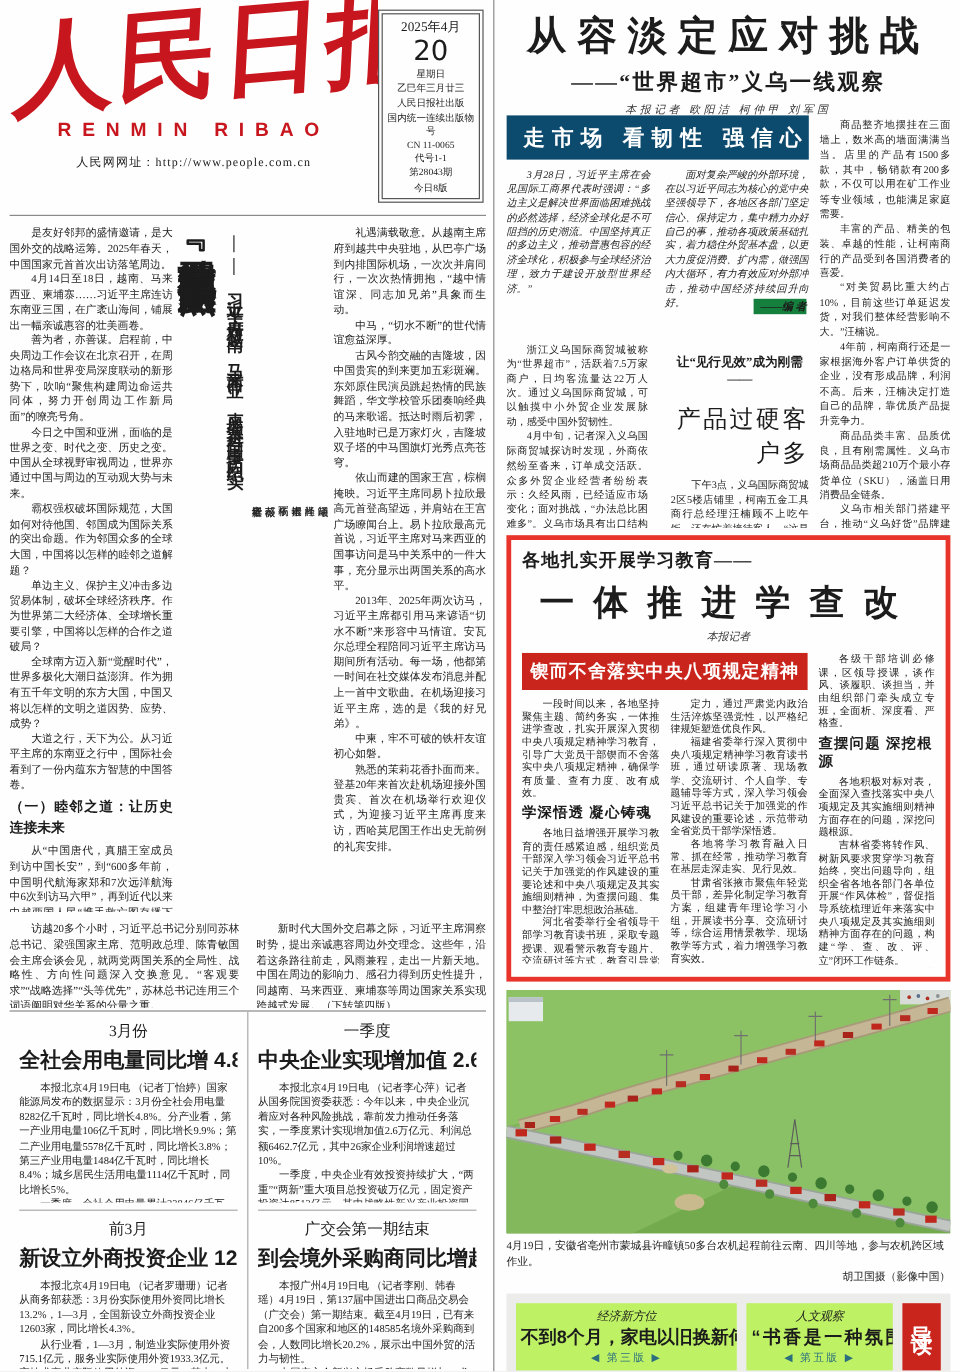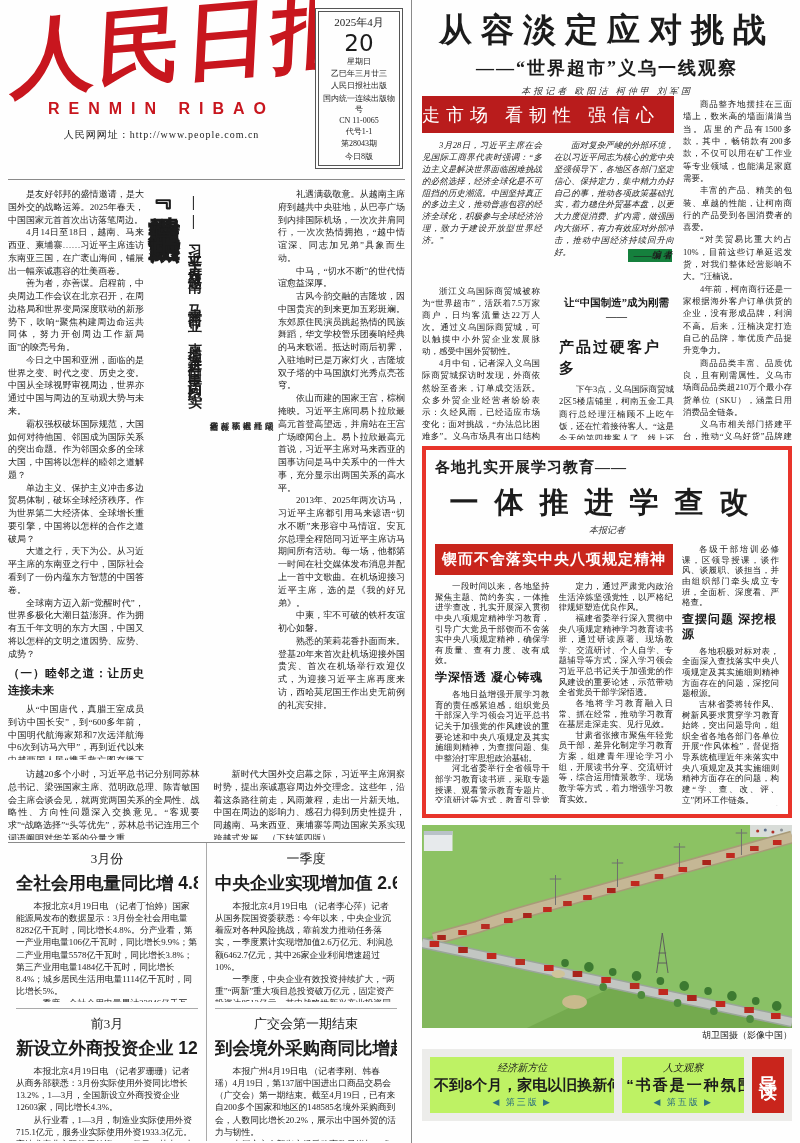--- a/index.html
+++ b/index.html
@@ -26,31 +26,31 @@
 
   
   .top-story{height:94px;text-align:center;padding-top:6px;box-sizing:border-box;}
   .ts-title{font-size:33px;font-weight:900;font-family:"Liberation Sans","DejaVu Sans",sans-serif;letter-spacing:9px;}
   .ts-sub{font-size:18px;font-weight:bold;margin-top:3px;letter-spacing:2px;}
   .ts-byline{font-size:9px;margin-top:5px;letter-spacing:3px;font-style:italic;color:#333;}
 
   
   .yiwu{display:flex;gap:9px;height:344px;overflow:hidden;}
   .yiwu-main{width:252px;flex:none;}
-  .yw-banner{background:#b91c1c;color:#fff;font-family:"Liberation Sans",sans-serif;font-weight:normal;
-             font-size:18px;letter-spacing:6px;text-align:left;padding:7px 0 6px;}
+  .yw-banner{background:#0c4a6e;color:#fff;font-family:"Liberation Sans",sans-serif;font-weight:bold;
+             font-size:18px;letter-spacing:6px;text-align:right;padding:7px 0 6px;}
   .yw-intro{height:122px;overflow:hidden;column-count:2;column-gap:12px;font-style:italic;font-size:8.5px;
             line-height:1.4;text-align:justify;margin-top:7px;position:relative;}
   .yw-sign{position:absolute;bottom:0;right:2px;background:#15803d;font-style:italic;font-weight:bold;
            font-size:9px;padding-left:6px;}
   .yw-lower{display:flex;gap:19px;margin-top:23px;height:192px;overflow:hidden;}
   .yw-colA{width:118px;flex:none;font-size:8.5px;line-height:1.42;text-align:justify;overflow:hidden;}
   .yw-colB{flex:1;font-size:8.5px;line-height:1.42;text-align:justify;overflow:hidden;}
   .colB-kicker{font-size:10.5px;text-align:center;font-weight:bold;text-indent:0 !important;}
-  .colB-title{font-size:15px;font-weight:bold;text-align:left;font-family:"Liberation Sans",sans-serif;
+  .colB-title{font-size:20px;font-weight:normal;text-align:right;font-family:"Liberation Sans",sans-serif;
               margin:2px 0 5px;letter-spacing:2px;}
   .yiwu-colD{flex:1;font-size:8.5px;line-height:1.45;text-align:justify;overflow:hidden;padding-top:2px;}
 
   
   .xcg{border:4px solid #e8342a;margin-top:6px;height:372px;box-sizing:border-box;padding:8px 9px;overflow:hidden;}
   .xcg-kicker{font-size:15px;font-weight:bold;letter-spacing:1px;}
   .xcg-title{font-size:29px;font-weight:900;text-align:center;letter-spacing:16px;margin:6px 0 1px;
              font-family:"DejaVu Serif",serif;}
   .xcg-byline{text-align:center;font-style:italic;font-size:9px;margin-bottom:7px;color:#333;}
   .xcg-body{display:flex;gap:9px;height:262px;overflow:hidden;}
@@ -142,22 +142,22 @@
       <article class="xi">
         <div class="xi-top">
           <div class="xi-col1">
             <div>
                 <p class="para">是友好邻邦的盛情邀请，是大国外交的战略运筹。2025年春天，中国国家元首首次出访落笔周边。</p>
                 <p class="para">4月14日至18日，越南、马来西亚、柬埔寨……习近平主席连访东南亚三国，在广袤山海间，铺展出一幅亲诚惠容的壮美画卷。</p>
                 <p class="para">善为者，亦善谋。启程前，中央周边工作会议在北京召开，在周边格局和世界变局深度联动的新形势下，吹响“聚焦构建周边命运共同体，努力开创周边工作新局面”的嘹亮号角。</p>
                 <p class="para">今日之中国和亚洲，面临的是世界之变、时代之变、历史之变。中国从全球视野审视周边，世界亦通过中国与周边的互动观大势与未来。</p>
                 <p class="para">霸权强权破坏国际规范，大国如何对待他国、邻国成为国际关系的突出命题。作为邻国众多的全球大国，中国将以怎样的睦邻之道解题？</p>
                 <p class="para">单边主义、保护主义冲击多边贸易体制，破坏全球经济秩序。作为世界第二大经济体、全球增长重要引擎，中国将以怎样的合作之道破局？</p>
+                <p class="para">全球南方迈入新“觉醒时代”，世界多极化大潮日益澎湃。作为拥有五千年文明的东方大国，中国又将以怎样的文明之道因势、应势、成势？</p>
                 <p class="para">大道之行，天下为公。从习近平主席的东南亚之行中，国际社会看到了一份内蕴东方智慧的中国答卷。</p>
-                <p class="para">全球南方迈入新“觉醒时代”，世界多极化大潮日益澎湃。作为拥有五千年文明的东方大国，中国又将以怎样的文明之道因势、应势、成势？</p>
               </div>
             <div class="xi-h">（一）睦邻之道：让历史连接未来</div>
             <div>
                 <p class="para">从“中国唐代，真腊王室成员到访中国长安”，到“600多年前，中国明代航海家郑和7次远洋航海中6次到访马六甲”，再到近代以来中越两国人民“携手救亡图存播下革命火种”……访问期间，习近平主席讲起一个个定格在岁月里的友谊故事。</p>
               </div>
           </div>
           <div class="xi-hblock">
             <div class="xi-big">『站在亚洲实现整体振兴的新起点上』</div>
             <div class="xi-sub">——习近平主席对越南、马来西亚、柬埔寨进行国事访问纪实</div>
             <div class="xi-byline">新华社记者
@@ -246,21 +246,21 @@
                 <p class="para">面对复杂严峻的外部环境，在以习近平同志为核心的党中央坚强领导下，各地区各部门坚定信心、保持定力，集中精力办好自己的事，推动各项政策基础扎实，着力稳住外贸基本盘，以更大力度促消费、扩内需，做强国内大循环，有力有效应对外部冲击，推动中国经济持续回升向好。</p>
               </div>
             <span class="yw-sign">——编 者</span>
           </div>
           <div class="yw-lower">
             <div class="yw-colA">
                 <p class="para">浙江义乌国际商贸城被称为“世界超市”，活跃着7.5万家商户，日均客流量达22万人次。通过义乌国际商贸城，可以触摸中小外贸企业发展脉动，感受中国外贸韧性。</p>
                 <p class="para">4月中旬，记者深入义乌国际商贸城探访时发现，外商依然纷至沓来，订单成交活跃。众多外贸企业经营者纷纷表示：久经风雨，已经适应市场变化；面对挑战，“办法总比困难多”。义乌市场具有出口结构多元化、供应链韧性强等特点，商户普遍有信心应对挑战，继续“卖全球”。</p>
               </div>
             <div class="yw-colB">
-              <p class="colB-kicker">让“中国制造”成为刚需——</p>
+              <p class="colB-kicker">让“见行见效”成为刚需——</p>
               <div class="colB-title">产品过硬客户多</div>
               <div>
                   <p class="para">下午3点，义乌国际商贸城2区5楼店铺里，柯南五金工具商行总经理汪楠顾不上吃午饭，还在忙着接待客人。“这是今天的第四拨客人了，线上还有不少客人等着下订单。”汪楠说，今年以来销售额差不多增长了20%。</p>
                   <p class="para">汪楠经营的五金商行，专注于各类手动工具、电动工具，品类上千种。目前，公司与江苏丹阳等产业基地的多家生产企业建立了合作关系，并通过代理商形式布局全球市场，产品远销100多个国家和地区。</p>
                 </div>
             </div>
           </div>
         </div>
         <div class="yiwu-colD">
             <p class="para">商品整齐地摆挂在三面墙上，数米高的墙面满满当当。店里的产品有1500多款，其中，畅销款有200多款，不仅可以用在矿工作业等专业领域，也能满足家庭需要。</p>
@@ -404,20 +404,21 @@
           </g>
           <g fill="#4d8a3c">
             <circle cx="190" cy="162" r="4"></circle>
               <circle cx="230" cy="170" r="4"></circle>
               <circle cx="268" cy="178" r="4"></circle>
             <circle cx="306" cy="186" r="4"></circle>
               <circle cx="344" cy="194" r="4"></circle>
           </g>
         </svg>
         <figcaption>
+          <div class="caption">4月19日，安徽省亳州市蒙城县许疃镇50多台农机起程前往云南、四川等地，参与农机跨区域作业。</div>
           <div class="credit">胡卫国摄（影像中国）</div>
         </figcaption>
       </figure>
 
       <div class="daodu">
         <div class="dd-box dd-box1">
           <div class="dd-kicker">经济新方位</div>
           <div class="dd-title">不到8个月，家电以旧换新何以超亿台？</div>
           <div class="dd-page">
             <span>◀</span>

